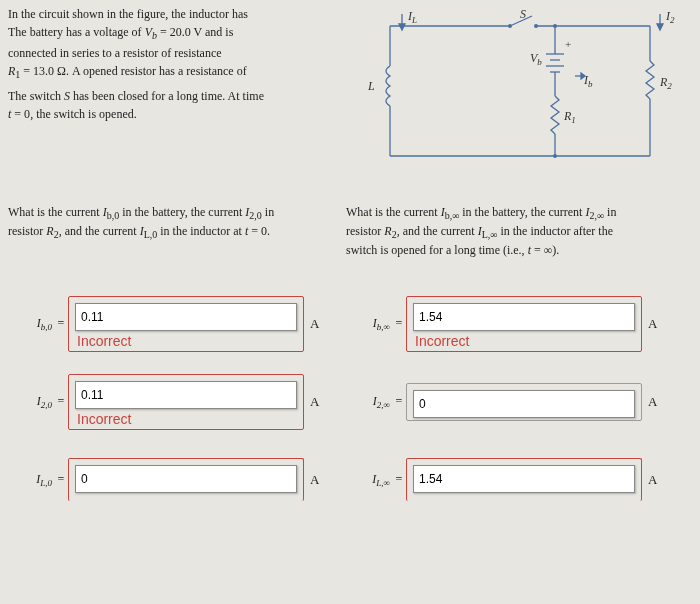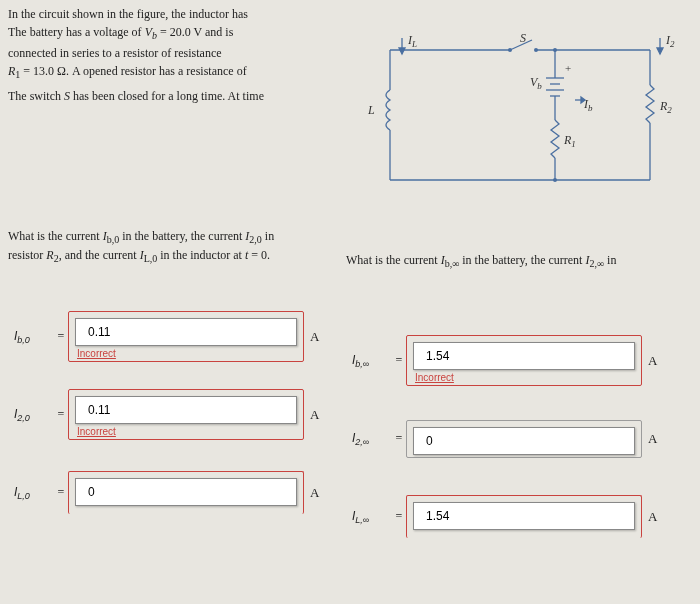--- a/index.html
+++ b/index.html
@@ -8,62 +8,61 @@
     height: 604px;
     background: #e8e6e0;
     font-family: Georgia, 'Times New Roman', serif;
     font-size: 12px;
     color: #222;
     position: relative;
     overflow: hidden;
   }
   .row { display: flex; }
   .left-col { width: 340px; padding: 6px 8px 0 8px; }
-  .right-col { width: 360px; padding: 6px 6px 0 6px; margin-top: 24px; }
+  .right-col { width: 360px; padding: 6px 6px 0 6px; }
   .problem p { line-height: 1.35; margin-bottom: 2px; }
   .circuit-box { width: 100%; display:flex; justify-content:center; }
   .question-block { margin-top: 32px; }
   .question-block p { line-height: 1.35; }
   .answer-area { margin-top: 30px; }
   .answer-row { display:flex; align-items:center; height: 60px; position: relative; padding-left: 6px; margin-bottom: 18px;}
   .sublabel {
     font-style: italic;
-    font-family: Liberation Sans, sans-serif;
+    font-family: Liberation Serif, serif;
     font-size: 12px;
     width: 40px;
-    text-align: left;
+    text-align: right;
     padding-right: 2px;
   }
   .sublabel sub { font-size: 9px; }
   .eq { width: 14px; text-align:center; }
   .input-wrap {
     border: 1px solid #c9433f;
     border-radius: 2px;
     padding: 6px 6px 2px 6px;
     width: 236px;
     position: relative;
     background: transparent;
   }
   .input-wrap.plain { border-color: #9c9c9c; }
   .ans-input {
     width: 100%;
     border: 1px solid #888;
     background: #fff;
     box-shadow: 1px 1px 2px rgba(0,0,0,.25);
     font-size: 12px;
-    padding: 6px 12px;
+    padding: 6px 5px;
     font-family: Arial, sans-serif;
   }
   .incorrect {
     color: #c9433f;
-    font-size: 10px;
+    font-size: 14px;
     font-family: Arial, sans-serif;
     margin-top: 2px;
     margin-left: 2px;
-    text-decoration: underline;
   }
   .unit {
     margin-left: 6px;
     font-family: Georgia, serif;
     font-size: 13px;
   }
   svg { overflow: visible; }
   .itxt { font-family: Georgia, serif; font-style: italic; font-size: 12px; fill:#333; }
   .ntxt { font-family: Georgia, serif; font-size: 9px; fill:#333; }
 </style>
@@ -71,20 +70,21 @@
 <body>
 
 <div class="row">
   <div class="left-col">
     <div class="problem">
       <p><span>In the circuit shown in the figure, the inductor has</span></p>
       <p><span>The battery has a voltage of </span><i>V<sub>b</sub></i> = 20.0 V<span> and is</span></p>
       <p><span>connected in series to a resistor of resistance</span></p>
       <p><i>R</i><sub>1</sub> = 13.0 Ω<span>. A opened resistor has a resistance of</span></p>
       <p style="margin-top:6px;"><span>The switch </span><i>S</i><span> has been closed for a long time. At time</span></p>
+      <p><i>t</i> = 0<span>, the switch is opened.</span></p>
     </div>
   </div>
 
   <div class="right-col">
     <div class="circuit-box">
       <svg width="320" height="160" viewBox="0 0 320 160">
 
         <g stroke="#4a6fa0" stroke-width="1.3" fill="none">
 
           <line x1="30" y1="20" x2="150" y2="20"></line>
@@ -152,20 +152,22 @@
 <div class="row">
   <div class="left-col">
     <div class="question-block">
       <p>What is the current <i>I</i><sub>b,0</sub> in the battery, the current <i>I</i><sub>2,0</sub> in</p>
       <p>resistor <i>R</i><sub>2</sub>, and the current <i>I</i><sub>L,0</sub> in the inductor at <i>t</i> = 0.</p>
     </div>
   </div>
   <div class="right-col">
     <div class="question-block">
       <p>What is the current <i>I</i><sub>b,∞</sub> in the battery, the current <i>I</i><sub>2,∞</sub> in</p>
+      <p>resistor <i>R</i><sub>2</sub>, and the current <i>I</i><sub>L,∞</sub> in the inductor after the</p>
+      <p>switch is opened for a long time (i.e., <i>t</i> = ∞).</p>
     </div>
   </div>
 </div>
 
 <div class="row answer-area">
   <div class="left-col">
 
     <div class="answer-row">
       <span class="sublabel"><i>I</i><sub>b,0</sub></span>
       <span class="eq">=</span>

